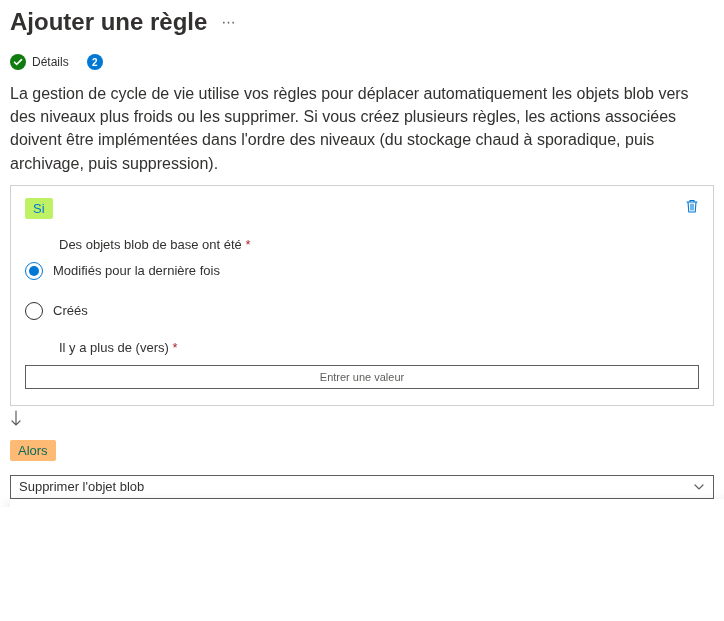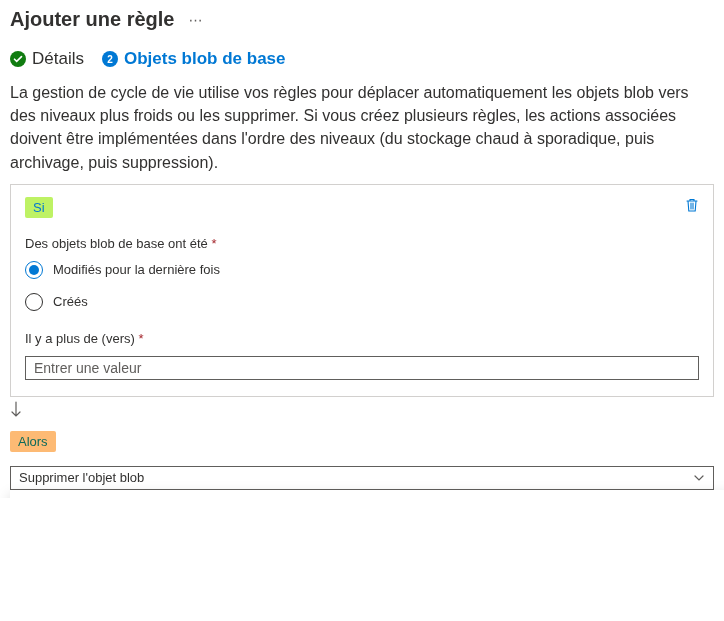--- a/index.html
+++ b/index.html
@@ -6,59 +6,60 @@
   body {
     margin: 0;
     padding: 8px 10px;
     font-family: "Segoe UI", -apple-system, BlinkMacSystemFont, sans-serif;
     font-size: 13px;
     color: #323130;
     width: 724px;
     background: #fff;
   }
   .title-row { display: flex; align-items: center; gap: 14px; margin-bottom: 18px; }
-  .page-title { font-size: 20px; font-weight: 600; margin: 0; }
+  .page-title { font-size: 24px; font-weight: 600; margin: 0; }
   .ellipsis { color: #605e5c; font-size: 14px; cursor: pointer; }
   .steps { display: flex; align-items: center; gap: 18px; margin-bottom: 12px; }
   .step { display: flex; align-items: center; gap: 6px; }
   .step-icon { width: 16px; height: 16px; display: inline-flex; align-items: center; justify-content: center; }
-  .step-label { font-size: 17px; }
+  .step-label { font-size: 12px; }
   .step.active .step-label { color: #0078d4; font-weight: 600; }
   .step-num {
     width: 16px; height: 16px; border-radius: 50%;
     background: #0078d4; color: #fff; font-size: 10px; font-weight: 600;
     display: inline-flex; align-items: center; justify-content: center;
   }
   .desc { font-size: 16px; line-height: 1.45; color: #323130; margin-bottom: 10px; }
   .panel { border: 1px solid #d2d0ce; padding: 12px 14px 16px; position: relative; }
   .panel-head { display: flex; justify-content: space-between; align-items: flex-start; margin-bottom: 18px; }
   .tag {
     display: inline-block; padding: 3px 8px; font-size: 13px;
     border-radius: 2px;
   }
   .tag-if { background: #bef264; color: #0078d4; }
   .tag-then { background: #fdba74; color: #0b6a5b; }
   .delete-icon { color: #0078d4; cursor: pointer; }
-  .field-label { font-size: 13px; margin-bottom: 10px; }
+  .field-label { font-size: 13px; margin-bottom: 10px; margin-left: 34px; }
   .req { color: #a4262c; }
-  .radio-group { display: flex; flex-direction: column; gap: 14px; margin-bottom: 20px; }
+  .radio-group { display: flex; flex-direction: column; gap: 22px; margin-bottom: 20px; }
   .radio-item { display: flex; align-items: center; gap: 10px; cursor: pointer; }
   .radio {
     width: 18px; height: 18px; border: 1px solid #323130; border-radius: 50%;
     display: inline-flex; align-items: center; justify-content: center;
     flex-shrink: 0;
   }
   .radio.checked { border-color: #0078d4; }
   .radio.checked::after {
     content: ""; width: 10px; height: 10px; border-radius: 50%; background: #0078d4;
   }
   .text-input {
     width: 100%; height: 24px; padding: 2px 8px;
-    border: 1px solid #605e5c; font-size: 14px; font-family: inherit;
+    border: 1px solid #605e5c; font-size: 11px; font-family: inherit;
     outline: none;
+    text-align: center;
   }
   .text-input::placeholder { color: #605e5c; }
   .arrow-connector { text-align: center; margin: 4px 0 2px; color: #605e5c; }
   .then-block { padding: 10px 0 0; }
   .select-wrap { position: relative; margin-top: 14px; }
   .select-box {
     width: 100%; height: 24px; border: 1px solid #605e5c;
     display: flex; align-items: center; justify-content: space-between;
     padding: 0 8px; font-size: 13px; cursor: pointer; background: #fff;
   }
@@ -87,21 +88,20 @@
     <span class="step-icon">
       <svg width="16" height="16" viewBox="0 0 16 16">
           <circle cx="8" cy="8" r="8" fill="#107c10"></circle>
           <path d="M4.5 8.2l2.2 2.2 4.8-4.8" stroke="#fff" stroke-width="1.6" fill="none" stroke-linecap="round"></path>
         </svg>
     </span>
     <span class="step-label">Détails</span>
   </div>
   <div class="step active">
     <span class="step-num">2</span>
-    <span class="step-label">Objets blob de base</span>
   </div>
 </div>
 
 <div class="desc">La gestion de cycle de vie utilise vos règles pour déplacer automatiquement les objets blob vers des niveaux plus froids ou les supprimer. Si vous créez plusieurs règles, les actions associées doivent être implémentées dans l'ordre des niveaux (du stockage chaud à sporadique, puis archivage, puis suppression).</div>
 
 <div class="panel">
   <div class="panel-head">
     <span class="tag tag-if">Si</span>
     <span class="delete-icon">
       <svg width="14" height="16" viewBox="0 0 14 16">

